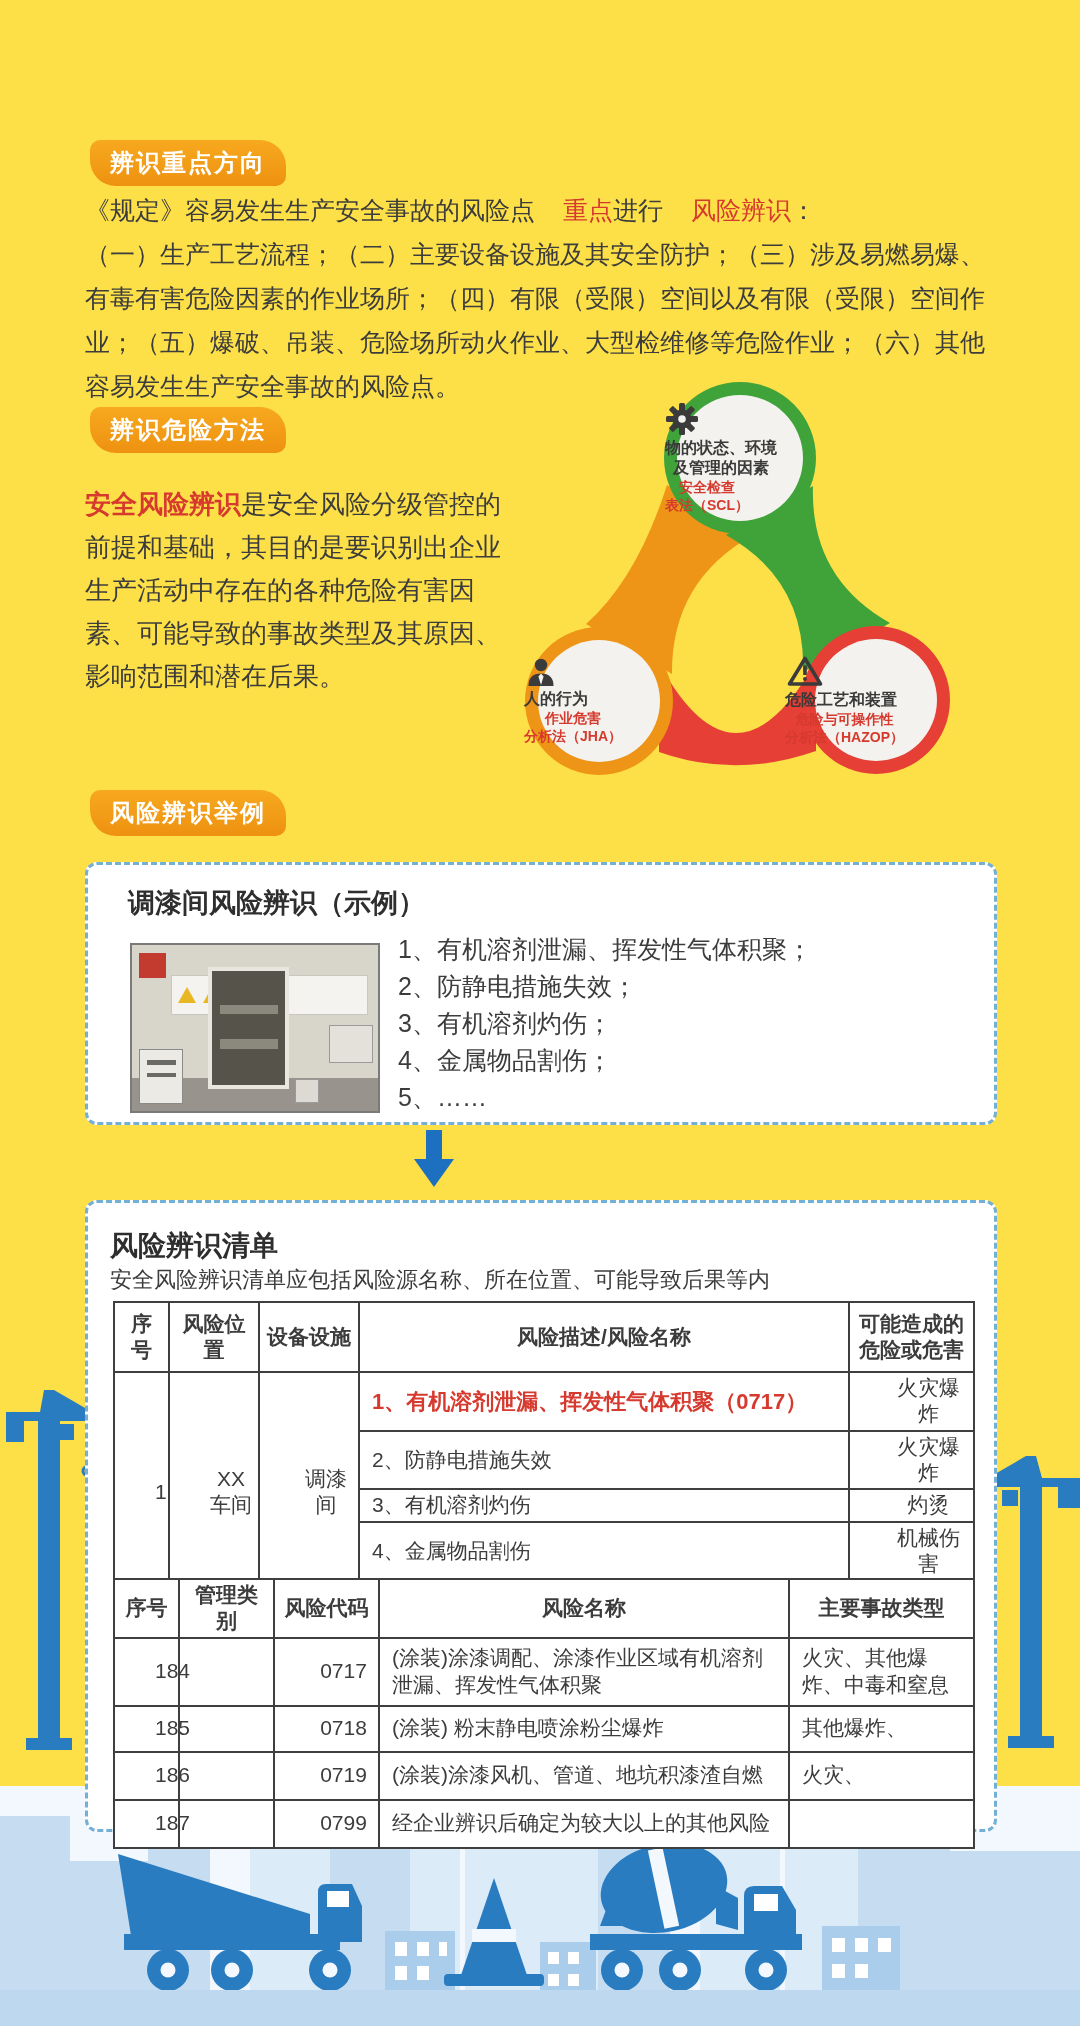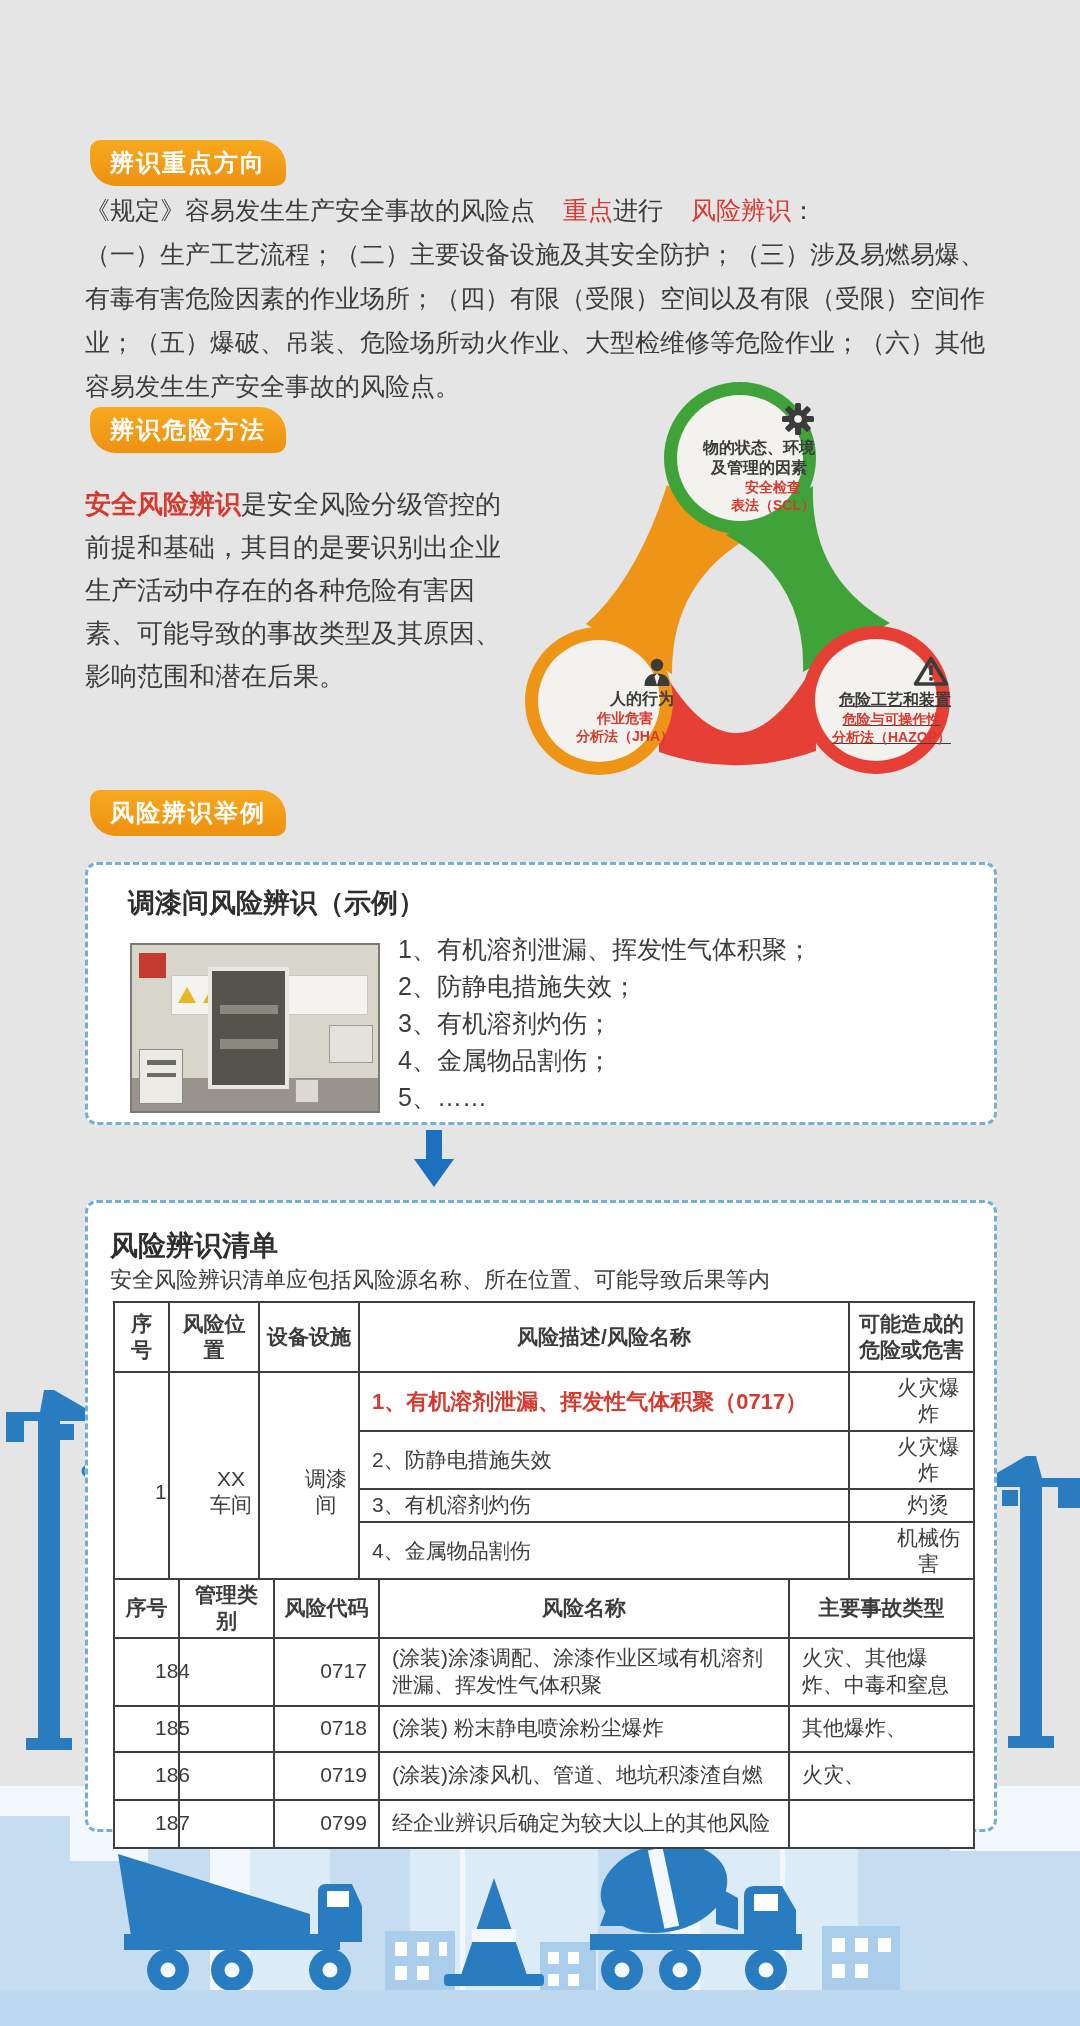--- a/index.html
+++ b/index.html
@@ -1,17 +1,17 @@
 <!DOCTYPE html>
 <html><head>
 <meta charset="utf-8">
 <style>
   html,body{margin:0;padding:0;background:#ffffff;}
   #page{
-    position:relative;width:1080px;height:2026px;overflow:hidden;background:#e5e5e5;
+    position:relative;width:1080px;height:2026px;overflow:hidden;background:#fde047;
     font-family:"Liberation Sans","DejaVu Sans",sans-serif;color:#3C3C3C;
   }
   
   .badge{
     position:absolute;width:196px;height:46px;left:90px;
     background:linear-gradient(180deg,#F7A91F 0%,#EE9110 100%);
     border-radius:10px 26px 10px 26px;
     color:#fff;font-size:24px;font-weight:bold;letter-spacing:2px;
     display:flex;align-items:center;justify-content:center;z-index:2;
   }
@@ -47,21 +47,21 @@
   
   table.tbl{border-collapse:collapse;table-layout:fixed;position:absolute;color:#3C3C3C;background:#fff;}
   .tbl th,.tbl td{border:2px solid #3f3f3f;font-size:21px;line-height:1.25;padding:2px 6px;box-sizing:border-box;vertical-align:middle;}
   .tbl th{font-weight:600;text-align:center;}
   .tbl .c{text-align:center;padding-left:40px;}
   .tbl .desc{text-align:left;padding-left:12px;}
   .tbl .red-cell{color:#D6392E;font-weight:bold;font-size:22px;}
   .subtitle{position:absolute;font-size:22px;color:#3C3C3C;}
   
   #diagram{position:absolute;left:515px;top:288px;width:465px;height:490px;z-index:2;}
-  .node-content{position:absolute;display:flex;flex-direction:column;align-items:flex-end;justify-content:center;text-align:center;gap:2px;}
+  .node-content{position:absolute;display:flex;flex-direction:column;align-items:flex-start;justify-content:center;text-align:center;gap:2px;}
   .node-title{font-size:16px;font-weight:bold;color:#3A3A3A;line-height:1.22;white-space:pre-line;}
   .node-method{font-size:14px;font-weight:bold;color:#D6392E;line-height:1.25;white-space:pre-line;}
   
   #scene{position:absolute;left:0;top:1386px;z-index:1;}
 </style>
 </head>
 <body>
 
 <div id="page">
 
@@ -221,21 +221,21 @@
       <svg width="34" height="30" viewBox="-17 -15 34 30">
         <circle cx="0" cy="-7" r="6.2" fill="#3b3b3b"></circle>
         <path d="M -12.5 14 Q -12.5 1.5 0 1.5 Q 12.5 1.5 12.5 14 Z" fill="#3b3b3b"></path>
         <path d="M 0 1.5 L -2.6 4.5 L 0 13 L 2.6 4.5 Z" fill="#F3F2EE"></path>
       </svg>
       <div class="node-title">人的行为</div>
       <div class="node-method">作业危害
 分析法（JHA）</div>
     </div>
 
-    <div class="node-content" style="left:286px;top:351px;width:150px;height:122px;text-decoration:underline;">
+    <div class="node-content" style="left:270px;top:351px;width:150px;height:122px;">
       <svg width="40" height="34" viewBox="-20 -18 40 34">
         <path d="M 0 -13.5 L 15.5 12 L -15.5 12 Z" fill="none" stroke="#3b3b3b" stroke-width="3.6" stroke-linejoin="round"></path>
         <rect x="-1.8" y="-6.5" width="3.6" height="9.5" fill="#3b3b3b"></rect>
         <circle cx="0" cy="7" r="2" fill="#3b3b3b"></circle>
       </svg>
       <div class="node-title">危险工艺和装置</div>
       <div class="node-method">危险与可操作性
 分析法（HAZOP）</div>
     </div>
   </div>

